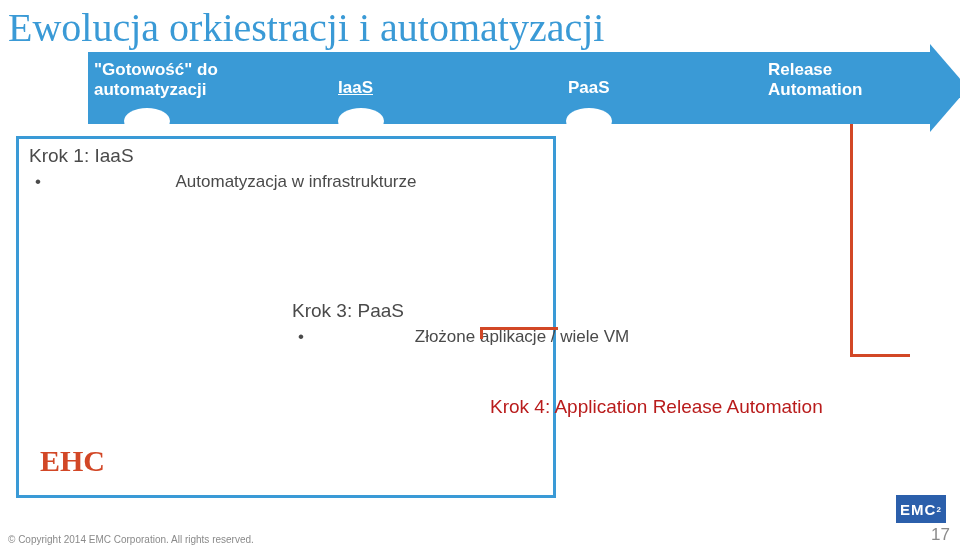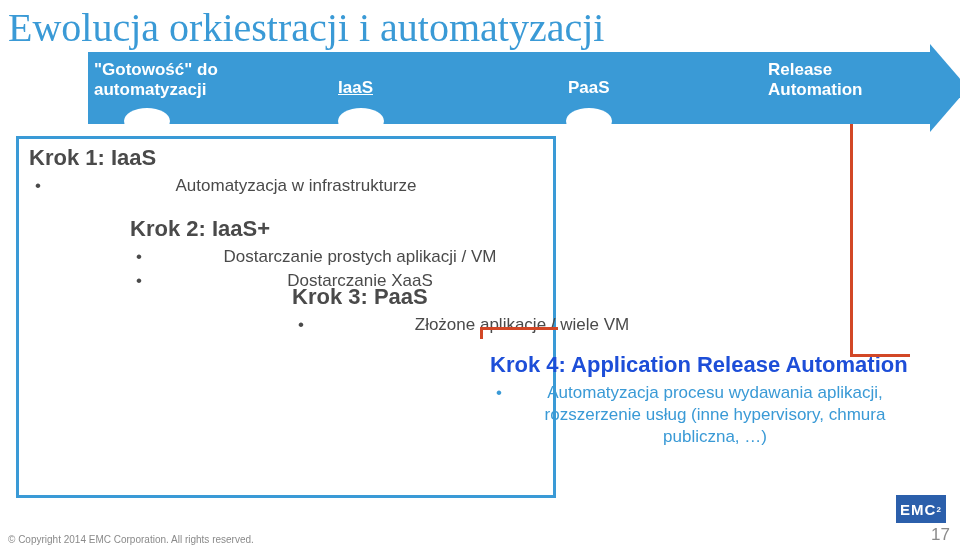--- a/index.html
+++ b/index.html
@@ -20,29 +20,29 @@
   .label2 { top: 26px; left: 480px; }
   .label3 { top: 8px; left: 680px; width: 160px; }
   .dot { position: absolute; width: 46px; height: 26px; background: #fff; border-radius: 50%; top: 56px; }
   .dot0 { left: 36px; }
   .dot1 { left: 250px; }
   .dot2 { left: 478px; }
 
   .box1 { position: absolute; top: 136px; left: 16px; width: 540px; border: 3px solid #3a9ad6; border-bottom: none; padding: 6px 10px 0 10px; }
   .box2 { position: absolute; top: 136px; left: 16px; width: 540px; height: 362px; border: 3px solid #3a9ad6; border-top: none; pointer-events: none; }
   .step2 { position: absolute; top: 216px; left: 130px; width: 440px; }
-  .step3 { position: absolute; top: 284px; left: 292px; width: 440px; }
+  .step3 { position: absolute; top: 300px; left: 292px; width: 440px; }
   .step4 { position: absolute; top: 352px; left: 490px; width: 430px; }
 
-  .step-title { font-weight: bold; font-size: 22px; color: #4a4a4a; margin-bottom: 4px; }
+  .step-title { font-weight: normal; font-size: 19px; color: #4a4a4a; margin-bottom: 4px; }
   .bullet-list { list-style: none; padding-left: 6px; }
   .bullet-list li { font-size: 17px; color: #4a4a4a; margin-bottom: 2px; padding-left: 14px; position: relative; line-height: 1.3; text-align: center; }
   .bullet-list li::before { content: "•"; position: absolute; left: 0; top: 0; }
 
-  .step4 .step-title { color: #1d4ed8; }
+  .step4 .step-title { color: #b91c1c; margin-top: 44px; }
   .step4 .bullet-list li { color: #3a9ad6; }
 
   .ehc { position: absolute; top: 444px; left: 40px; font-family: "Comic Sans MS", cursive; color: #d24726; font-size: 30px; font-weight: bold; }
 
   .copyright { position: absolute; bottom: 4px; left: 8px; font-size: 10px; color: #8a8a8a; }
   .pagenum { position: absolute; bottom: 4px; right: 10px; font-size: 17px; color: #8a8a8a; }
 
   .emc-logo { position: absolute; bottom: 26px; right: 14px; width: 50px; height: 28px; background: #2b5fab; color: #fff; font-weight: bold; font-size: 15px; display: flex; align-items: center; justify-content: center; letter-spacing: 1px; }
   .emc-logo sup { font-size: 8px; vertical-align: super; }
 
@@ -76,48 +76,39 @@
   </div>
 
   <div class="box1">
     <div class="step-title">Krok 1: IaaS</div>
     <ul class="bullet-list">
       <li>Automatyzacja w infrastrukturze</li>
     </ul>
   </div>
   <div class="box2"></div>
 
-  <div class="step2">
-    <div class="step-title">Krok 2: IaaS+</div>
-    <ul class="bullet-list">
-      <li>Dostarczanie prostych aplikacji / VM</li>
-      <li>Dostarczanie XaaS</li>
-    </ul>
-  </div>
 
   <div class="step3">
     <div class="step-title">Krok 3: PaaS</div>
     <ul class="bullet-list">
       <li>Złożone aplikacje / wiele VM</li>
     </ul>
   </div>
 
   <div class="step4">
     <div class="step-title">Krok 4: Application Release Automation</div>
-    <ul class="bullet-list">
-      <li>Automatyzacja procesu wydawania aplikacji, rozszerzenie usług (inne hypervisory, chmura publiczna, …)</li>
-    </ul>
   </div>
 
   <div class="hline-red" style="top:327px; left:480px; width:78px;"></div>
   <div class="vline-red" style="top:327px; left:480px; height:12px;"></div>
 
   <div class="vline-red" style="top:124px; left:850px; height:230px;"></div>
   <div class="hline-red" style="top:354px; left:850px; width:60px;"></div>
 
+  <div class="ehc">EHC</div>
 
   <div class="emc-logo">
     <span>EMC</span>
       <sup>2</sup>
   </div>
 
   <div class="copyright">© Copyright 2014 EMC Corporation. All rights reserved.</div>
   <div class="pagenum">17</div>
 
 </div>

